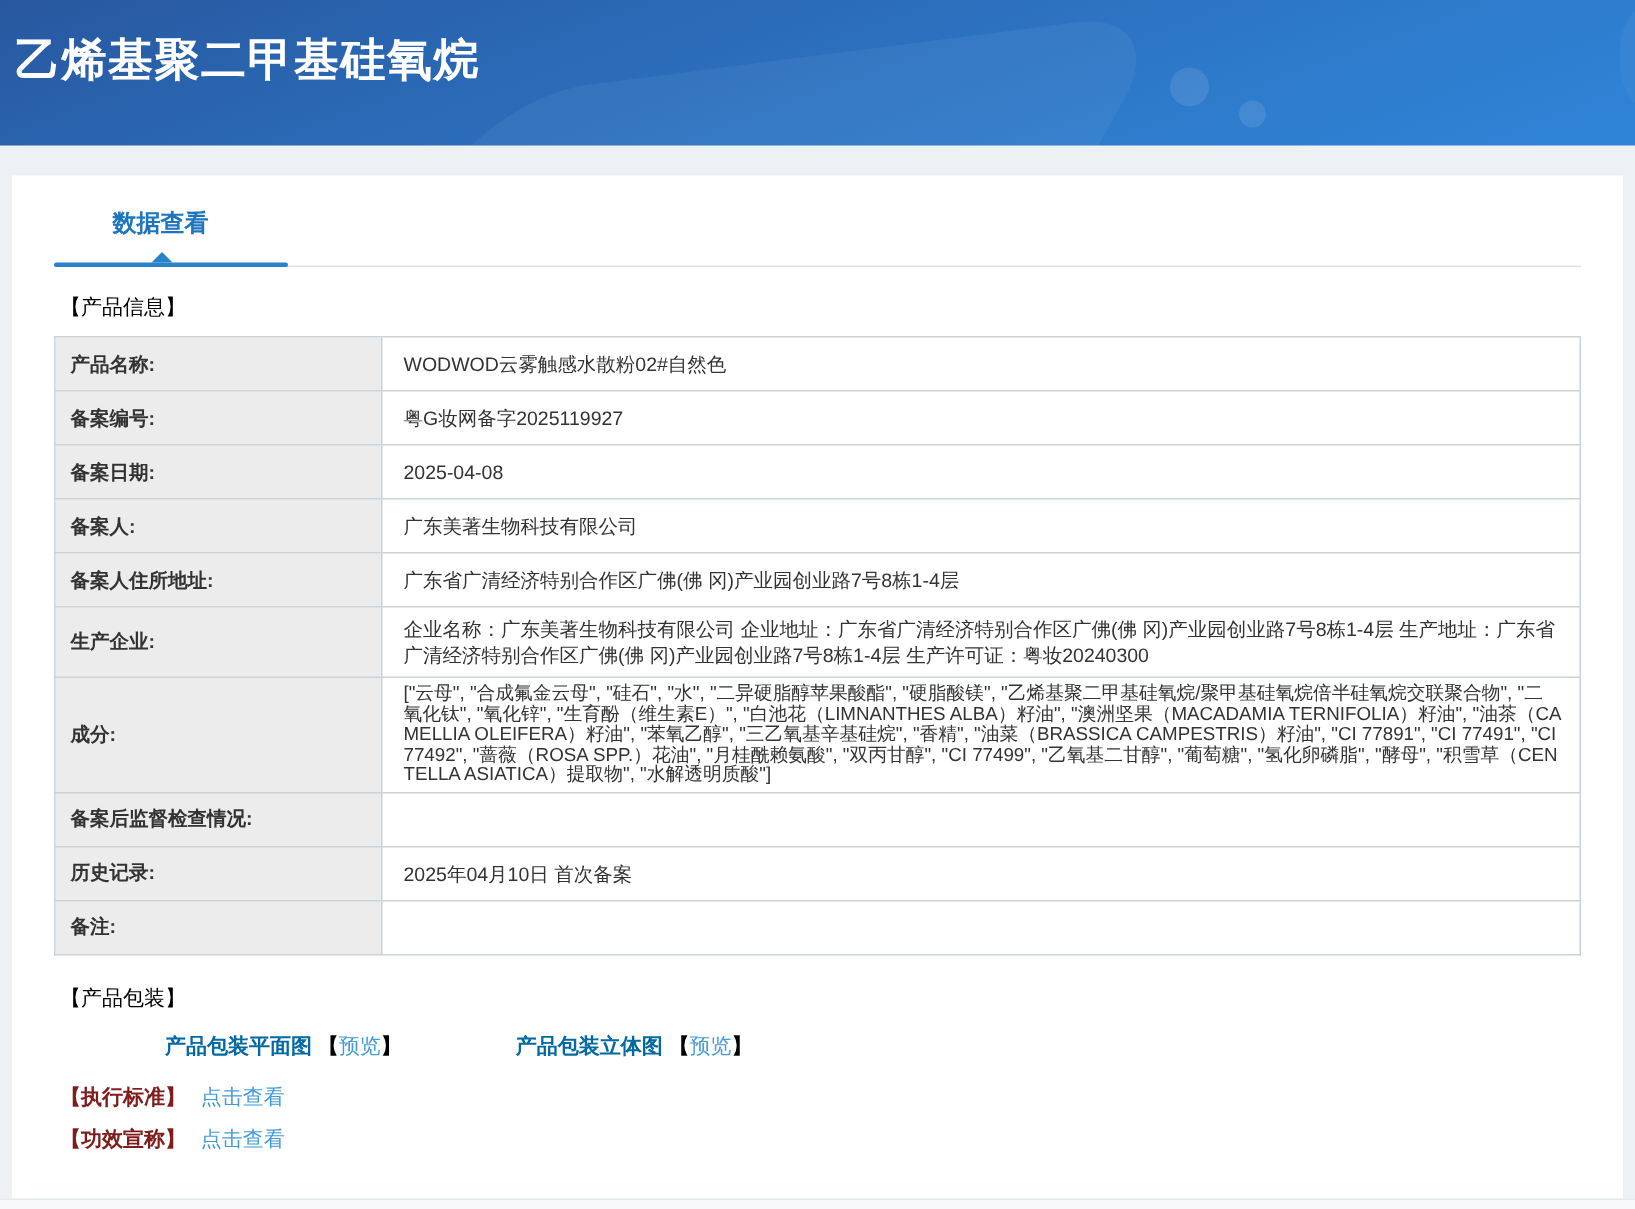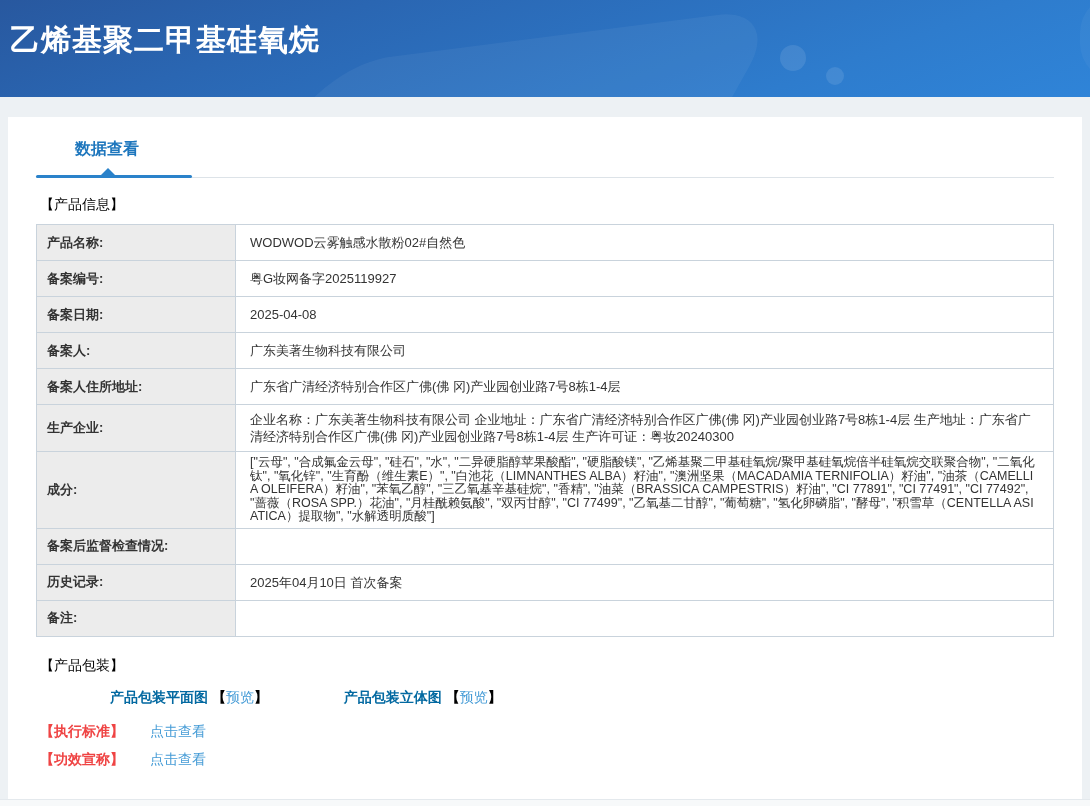--- a/index.html
+++ b/index.html
@@ -73,21 +73,21 @@
     width:1018px;
     border-collapse:collapse;
     table-layout:fixed;
   }
   table.info-table th, table.info-table td{
     border:1px solid #c9d3dc;
     font-size:13px;
     vertical-align:middle;
   }
   table.info-table th{
-    width:199px;
+    width:218px;
     background:#ececec;
     text-align:left;
     font-weight:bold;
     color:#333;
     padding:0 8px 0 10px;
   }
   table.info-table td{
     background:#fff;
     padding:6px 12px 6px 14px;
     color:#333;
@@ -105,22 +105,22 @@
     padding-left:74px;
     font-size:14px;
   }
   .pack-label{ font-weight:bold; color:#0369a1; }
   .bracket{ font-weight:bold; color:#000; }
   .link{
     color:#449bd6;text-decoration:none;cursor:pointer;font-size:14px;
   }
   .std-line{ margin-top:16px; margin-left:4px; font-size:14px; }
   .std-line + .std-line{ margin-top:10px; }
-  .sec-inline{ font-weight:bold; color:#ef4444; }
-  .std-line .link{ margin-left:22px; }
+  .sec-inline{ font-weight:bold; color:#7f1d1d; }
+  .std-line .link{ margin-left:6px; }
   .pack-group2{ margin-left:72px; }
   
   .footer{
     height:24px;
     background:#f7f9fa;
     border-top:1px solid #e4e9ed;
     text-align:center;
     font-size:13px;color:#333;
     padding-top:4px;
   }

